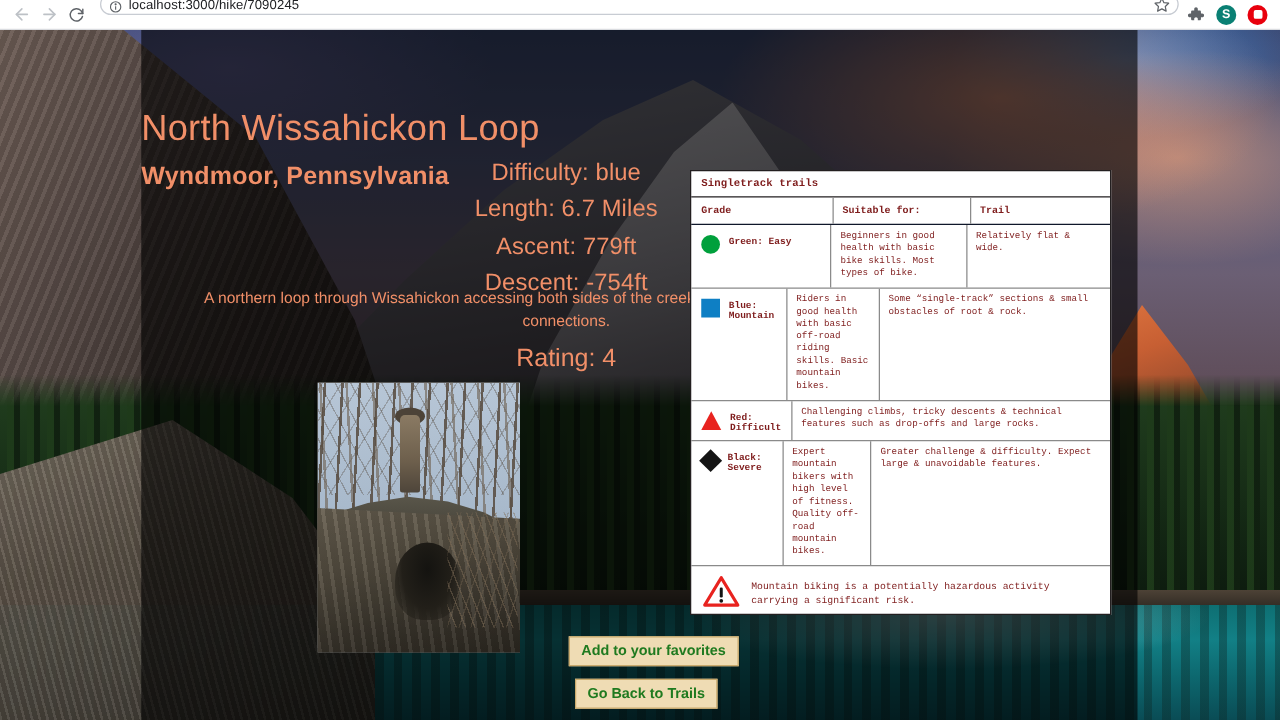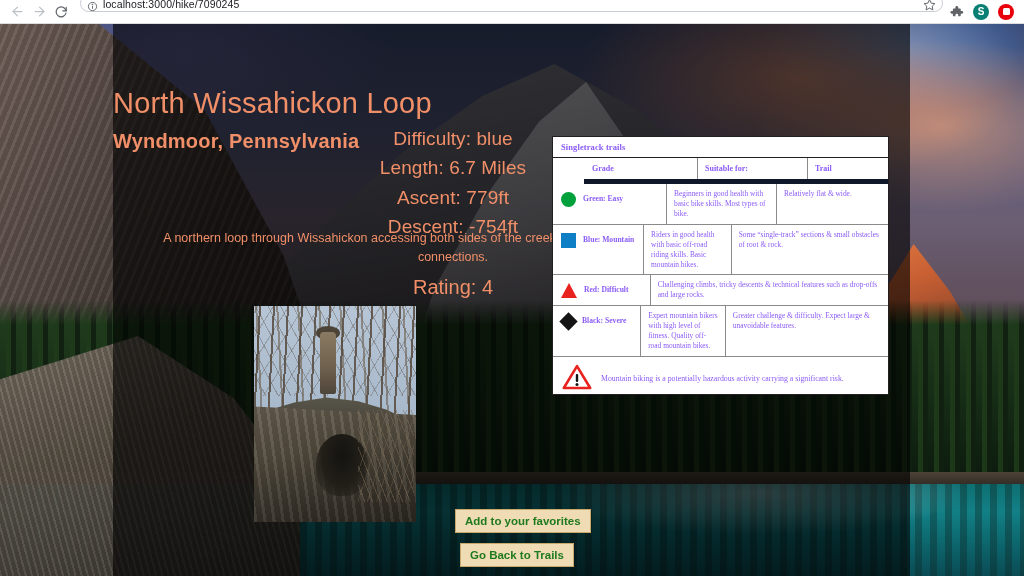--- a/index.html
+++ b/index.html
@@ -369,36 +369,36 @@
   }
 
   
   .grade-table {
     position: absolute;
     top: 112px;
     left: 439px;
     width: 337px;
     background: #ffffff;
     border: 1px solid #231f20;
-    font-family: Liberation Serif, serif;
-    color: #8b5cf6;
+    font-family: Liberation Mono, monospace;
+    color: #7f1d1d;
     z-index: 2;
   }
   .gt-caption {
     font-size: 8.5px;
     font-weight: bold;
     padding: 5px 8px;
     border-bottom: 1px solid #231f20;
     letter-spacing: .1px;
   }
   .gt-row {
     display: flex;
     border-bottom: 1px solid #8a8a8a;
   }
-  .gt-row.header { border-bottom: 5px solid #0f172a; margin-left: 31px; }
+  .gt-row.header { border-bottom: 1px solid #0f172a; }
   .gt-c1 { width: 114px; border-right: 1px solid #8a8a8a; padding: 5px 8px; display: flex; align-items: flex-start; gap: 7px; }
   .gt-c2 { width: 110px; border-right: 1px solid #8a8a8a; padding: 5px 7px; }
   .gt-c3 { flex: 1 1 auto; padding: 5px 7px; }
   .gt-row.header .gt-c1,
   .gt-row.header .gt-c2,
   .gt-row.header .gt-c3 { font-size: 8px; font-weight: bold; padding-top: 6px; padding-bottom: 6px; }
   .gt-cell-text { font-size: 7.4px; line-height: 1.34; }
   .gt-grade-label { font-size: 7.6px; font-weight: bold; padding-top: 5px; }
 
   .marker { flex: 0 0 auto; margin-top: 3px; }

